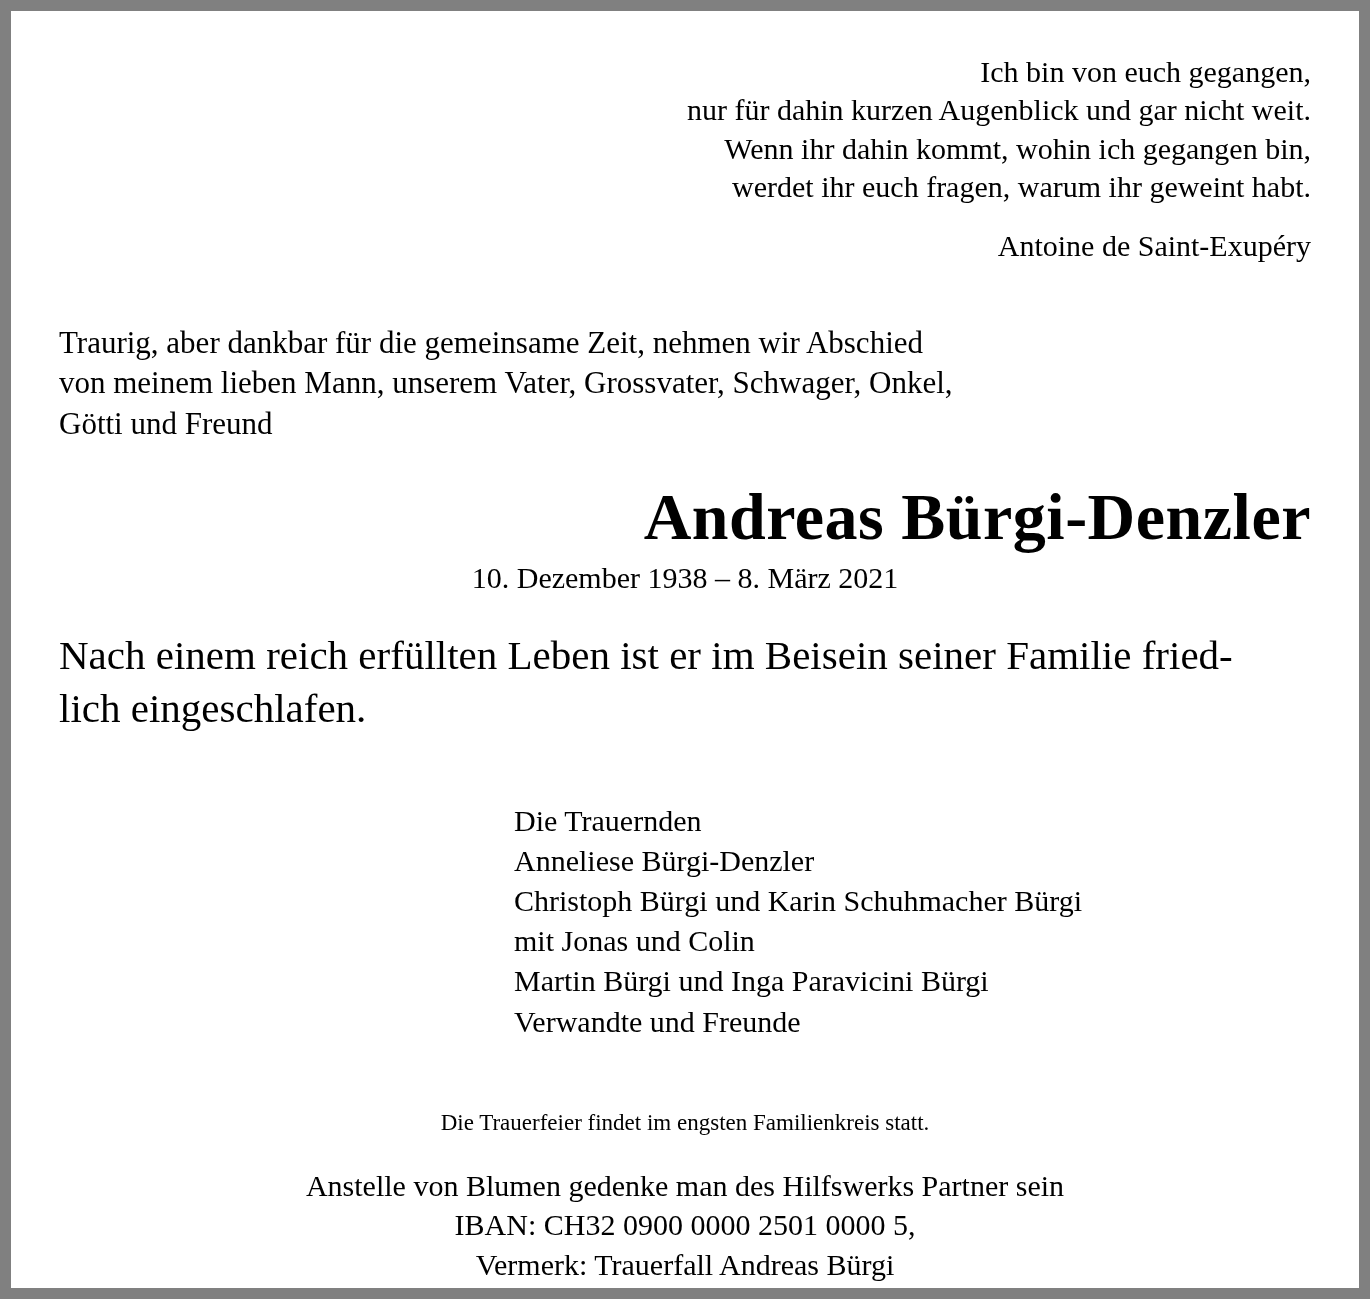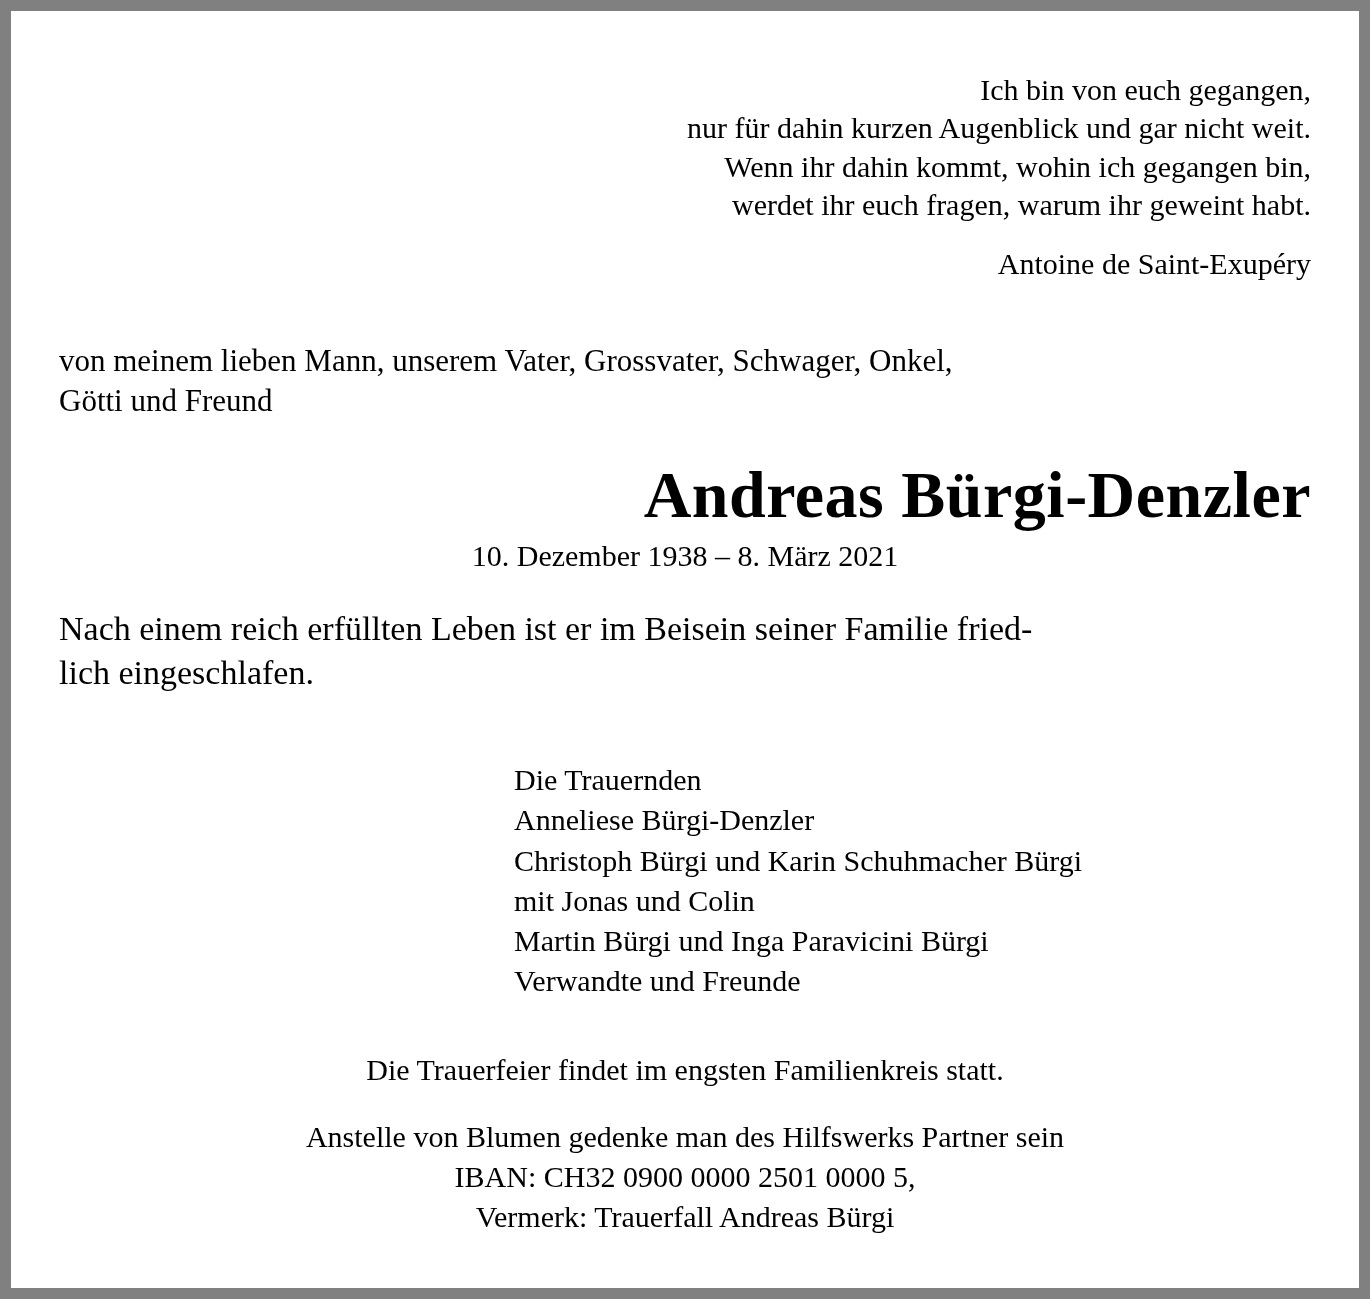--- a/index.html
+++ b/index.html
@@ -13,21 +13,21 @@
     font-family: "Liberation Serif", serif;
     color: #000000;
     overflow: hidden;
   }
   .obituary {
     box-sizing: border-box;
     width: 1370px;
     height: 1299px;
     border: 11px solid #808080;
     background: #ffffff;
-    padding: 50px 48px 20px 48px;
+    padding: 32px 48px 20px 48px;
     display: flex;
     flex-direction: column;
   }
   .poem {
     text-align: right;
     font-size: 30px;
     line-height: 1.28;
     margin-top: 10px;
   }
   .poem .line {
@@ -56,41 +56,41 @@
     letter-spacing: 0.5px;
     line-height: 1.05;
   }
   .dates {
     margin-top: 10px;
     text-align: center;
     font-size: 30px;
   }
   .passing {
     margin-top: 34px;
-    font-size: 34px;
+    font-size: 41px;
     line-height: 1.30;
     text-align: left;
   }
   .passing .line {
     display: block;
   }
   .mourners {
     margin-top: 65px;
     margin-left: 455px;
     font-size: 30px;
     line-height: 1.34;
     text-align: left;
   }
   .mourners .line {
     display: block;
   }
   .service {
-    margin-top: 52px;
+    margin-top: 68px;
     text-align: center;
-    font-size: 30px;
+    font-size: 23px;
   }
   .donation {
     margin-top: 30px;
     text-align: center;
     font-size: 30px;
     line-height: 1.32;
   }
   .donation .line {
     display: block;
   }
@@ -102,20 +102,21 @@
 
   <div class="poem">
     <span class="line">Ich bin von euch gegangen,</span>
     <span class="line">nur für dahin kurzen Augenblick und gar nicht weit.</span>
     <span class="line">Wenn ihr dahin kommt, wohin ich gegangen bin,</span>
     <span class="line">werdet ihr euch fragen, warum ihr geweint habt.</span>
     <span class="poem-author">Antoine de Saint-Exupéry</span>
   </div>
 
   <div class="intro">
+    <span class="line">Traurig, aber dankbar für die gemeinsame Zeit, nehmen wir Abschied</span>
     <span class="line">von meinem lieben Mann, unserem Vater, Grossvater, Schwager, Onkel,</span>
     <span class="line">Götti und Freund</span>
   </div>
 
   <div class="name">Andreas Bürgi-Denzler</div>
   <div class="dates">10. Dezember 1938 – 8. März 2021</div>
 
   <div class="passing">
     <span class="line">Nach einem reich erfüllten Leben ist er im Beisein seiner Familie fried-</span>
     <span class="line">lich eingeschlafen.</span>

